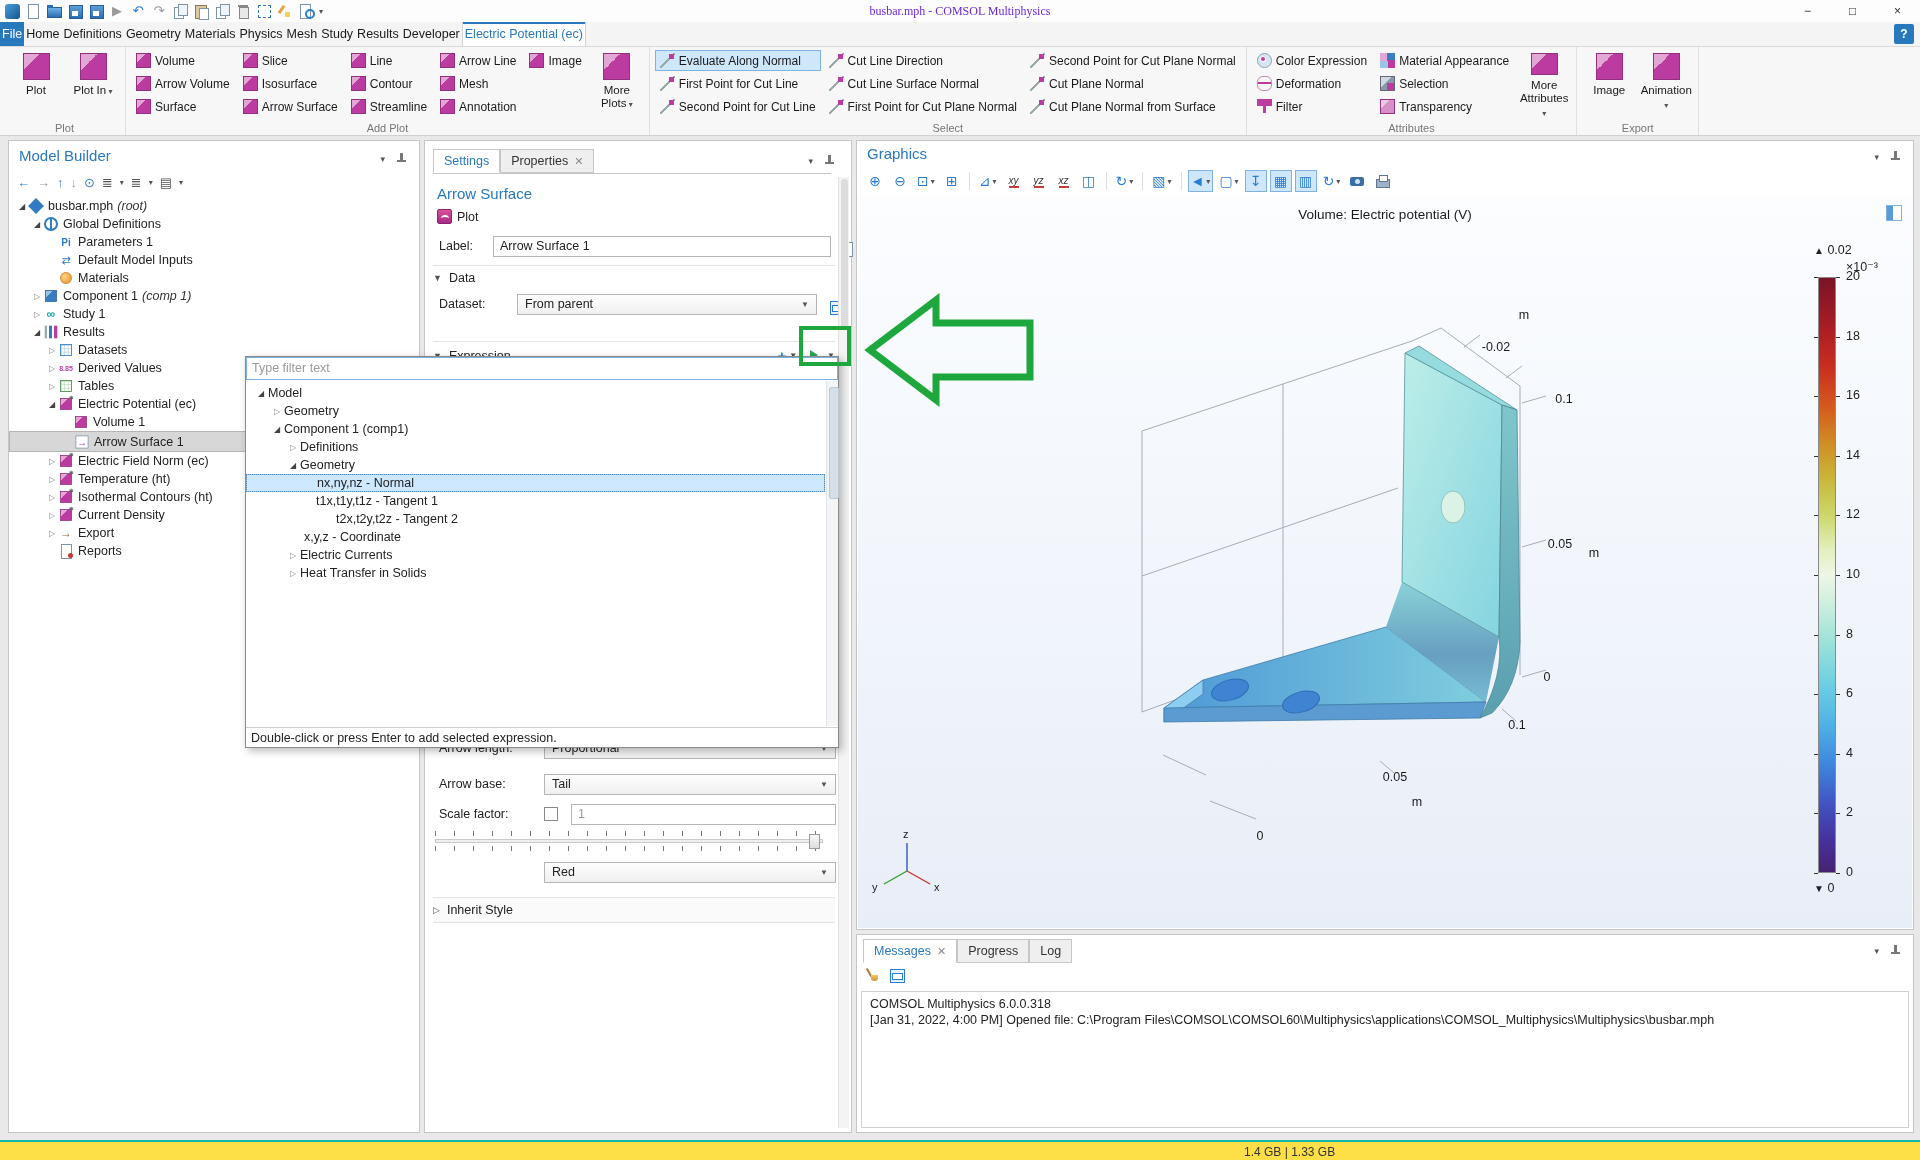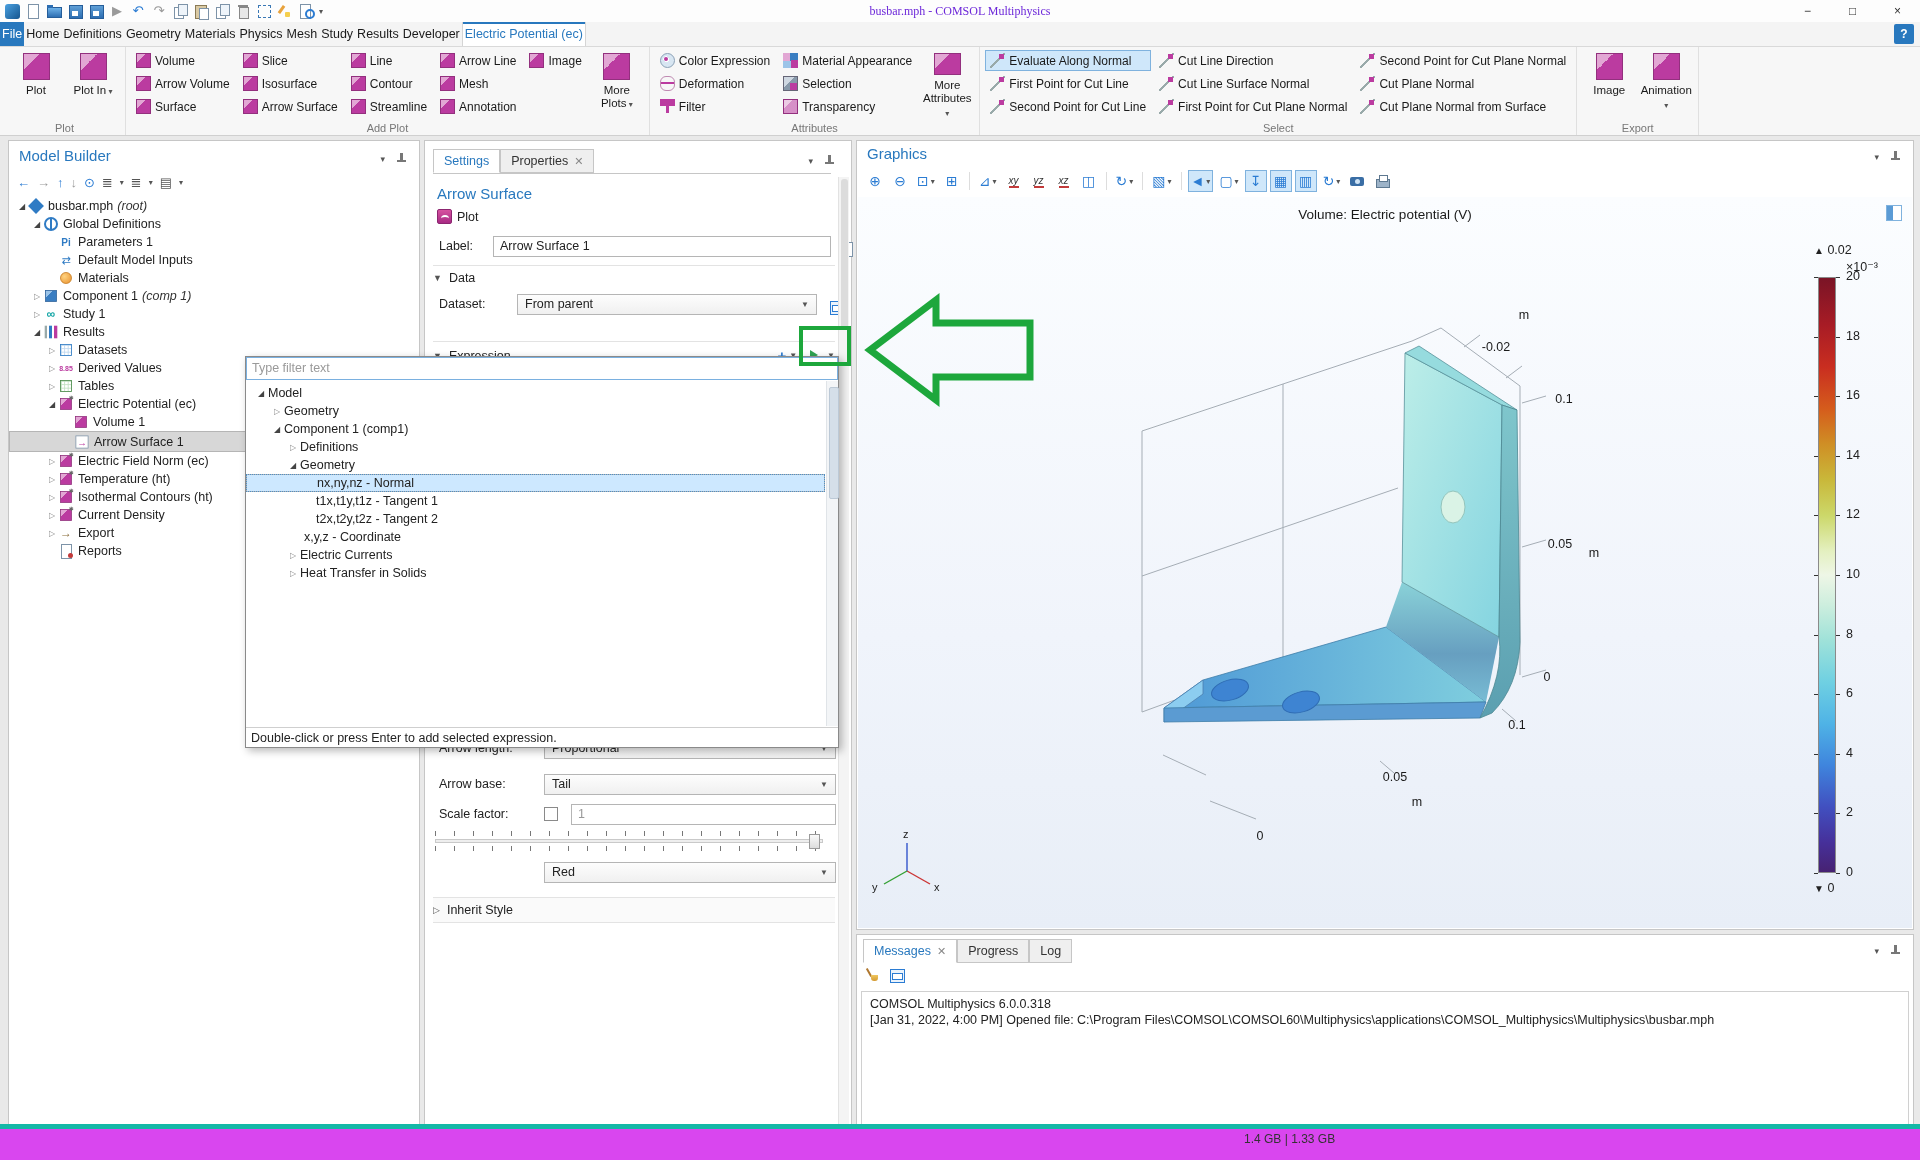--- a/index.html
+++ b/index.html
@@ -177,21 +177,21 @@
   .prow.sel { background:#cde8ff; outline:1px dotted #4d90c8; outline-offset:-1px; }
   #pscroll { position:absolute; right:0; top:24px; bottom:21px; width:12px; background:#f3f5f7; border-left:1px solid #e0e4e8; }
   #pscroll::before { content:""; position:absolute; left:2px; top:6px; width:8px; height:110px; background:#d5dfe9; border:1px solid #bcc9d6; border-radius:2px; }
   #phint { position:absolute; left:0; right:0; bottom:0; height:20px; border-top:1px solid #cfcfcf; padding:3px 5px; font-size:12.5px; background:#fff; }
 
   
   #greenbox { position:absolute; left:799px; top:326px; width:52px; height:40px; border:4px solid #1da73c; z-index:60; }
   #greenarrow { position:absolute; left:858px; top:290px; z-index:60; }
 
   
-  #statusbar { position:absolute; left:0; bottom:0; width:1920px; height:36px; background:#d946ef; border-top:5px solid #14b8a6; }
+  #statusbar { position:absolute; left:0; bottom:0; width:1920px; height:20px; background:#fde047; border-top:2px solid #14b8a6; }
   #statusmem { position:absolute; left:1244px; top:3px; font-size:12px; color:#333; }
 </style>
 </head>
 <body>
 
 <div class="titlebar">
   <div class="qat" id="qat">
       <span class="mi mi-app"></span>
       <span class="mi mi-doc"></span>
       <span class="mi mi-folder"></span>
@@ -313,20 +313,67 @@
         <div class="rb-big">
           <div class="i-big i-cubebig"></div>
           <div>More Plots<span class="caret"> ▾</span></div>
         </div>
       </div>
       <div class="rb-label">Add Plot</div>
     </div>
     <div class="rb-group">
       <div class="rb-content">
         <div class="rb-col">
+          <div class="rb-small hl">
+            <span class="i-sm i-pen"></span>
+            <span>Evaluate Along Normal</span>
+          </div>
+          <div class="rb-small">
+            <span class="i-sm i-pen"></span>
+            <span>First Point for Cut Line</span>
+          </div>
+          <div class="rb-small">
+            <span class="i-sm i-pen"></span>
+            <span>Second Point for Cut Line</span>
+          </div>
+        </div>
+        <div class="rb-col">
+          <div class="rb-small">
+            <span class="i-sm i-pen"></span>
+            <span>Cut Line Direction</span>
+          </div>
+          <div class="rb-small">
+            <span class="i-sm i-pen"></span>
+            <span>Cut Line Surface Normal</span>
+          </div>
+          <div class="rb-small">
+            <span class="i-sm i-pen"></span>
+            <span>First Point for Cut Plane Normal</span>
+          </div>
+        </div>
+        <div class="rb-col">
+          <div class="rb-small">
+            <span class="i-sm i-pen"></span>
+            <span>Second Point for Cut Plane Normal</span>
+          </div>
+          <div class="rb-small">
+            <span class="i-sm i-pen"></span>
+            <span>Cut Plane Normal</span>
+          </div>
+          <div class="rb-small">
+            <span class="i-sm i-pen"></span>
+            <span>Cut Plane Normal from Surface</span>
+          </div>
+        </div>
+      </div>
+      <div class="rb-label">Select</div>
+    </div>
+    <div class="rb-group">
+      <div class="rb-content">
+        <div class="rb-col">
           <div class="rb-small">
             <span class="i-sm i-palette"></span>
             <span>Color Expression</span>
           </div>
           <div class="rb-small">
             <span class="i-sm i-wave"></span>
             <span>Deformation</span>
           </div>
           <div class="rb-small">
             <span class="i-sm i-funnel"></span>
@@ -346,67 +393,20 @@
             <span class="i-sm i-trans"></span>
             <span>Transparency</span>
           </div>
         </div>
         <div class="rb-big">
           <div class="i-big i-cubebig"></div>
           <div>More Attributes<span class="caret"> ▾</span></div>
         </div>
       </div>
       <div class="rb-label">Attributes</div>
-    </div>
-    <div class="rb-group">
-      <div class="rb-content">
-        <div class="rb-col">
-          <div class="rb-small hl">
-            <span class="i-sm i-pen"></span>
-            <span>Evaluate Along Normal</span>
-          </div>
-          <div class="rb-small">
-            <span class="i-sm i-pen"></span>
-            <span>First Point for Cut Line</span>
-          </div>
-          <div class="rb-small">
-            <span class="i-sm i-pen"></span>
-            <span>Second Point for Cut Line</span>
-          </div>
-        </div>
-        <div class="rb-col">
-          <div class="rb-small">
-            <span class="i-sm i-pen"></span>
-            <span>Cut Line Direction</span>
-          </div>
-          <div class="rb-small">
-            <span class="i-sm i-pen"></span>
-            <span>Cut Line Surface Normal</span>
-          </div>
-          <div class="rb-small">
-            <span class="i-sm i-pen"></span>
-            <span>First Point for Cut Plane Normal</span>
-          </div>
-        </div>
-        <div class="rb-col">
-          <div class="rb-small">
-            <span class="i-sm i-pen"></span>
-            <span>Second Point for Cut Plane Normal</span>
-          </div>
-          <div class="rb-small">
-            <span class="i-sm i-pen"></span>
-            <span>Cut Plane Normal</span>
-          </div>
-          <div class="rb-small">
-            <span class="i-sm i-pen"></span>
-            <span>Cut Plane Normal from Surface</span>
-          </div>
-        </div>
-      </div>
-      <div class="rb-label">Select</div>
     </div>
     <div class="rb-group">
       <div class="rb-content">
         <div class="rb-big">
           <div class="i-big i-cubebig"></div>
           <div>Image</div>
         </div>
         <div class="rb-big">
           <div class="i-big i-cubebig"></div>
           <div>Animation<span class="caret"> ▾</span></div>
@@ -861,21 +861,21 @@
         <span>Geometry</span>
       </div>
       <div class="prow sel" style="padding-left: 56px;">
         <span class="exp"></span>
         <span>nx,ny,nz - Normal</span>
       </div>
       <div class="prow" style="padding-left: 56px;">
         <span class="exp"></span>
         <span>t1x,t1y,t1z - Tangent 1</span>
       </div>
-      <div class="prow" style="padding-left: 56px;">
+      <div class="prow" style="padding-left: 76px;">
         <span class="exp"></span>
         <span>t2x,t2y,t2z - Tangent 2</span>
       </div>
       <div class="prow" style="padding-left: 44px;">
         <span class="exp"></span>
         <span>x,y,z - Coordinate</span>
       </div>
       <div class="prow" style="padding-left: 40px;">
         <span class="exp">▷</span>
         <span>Electric Currents</span>

